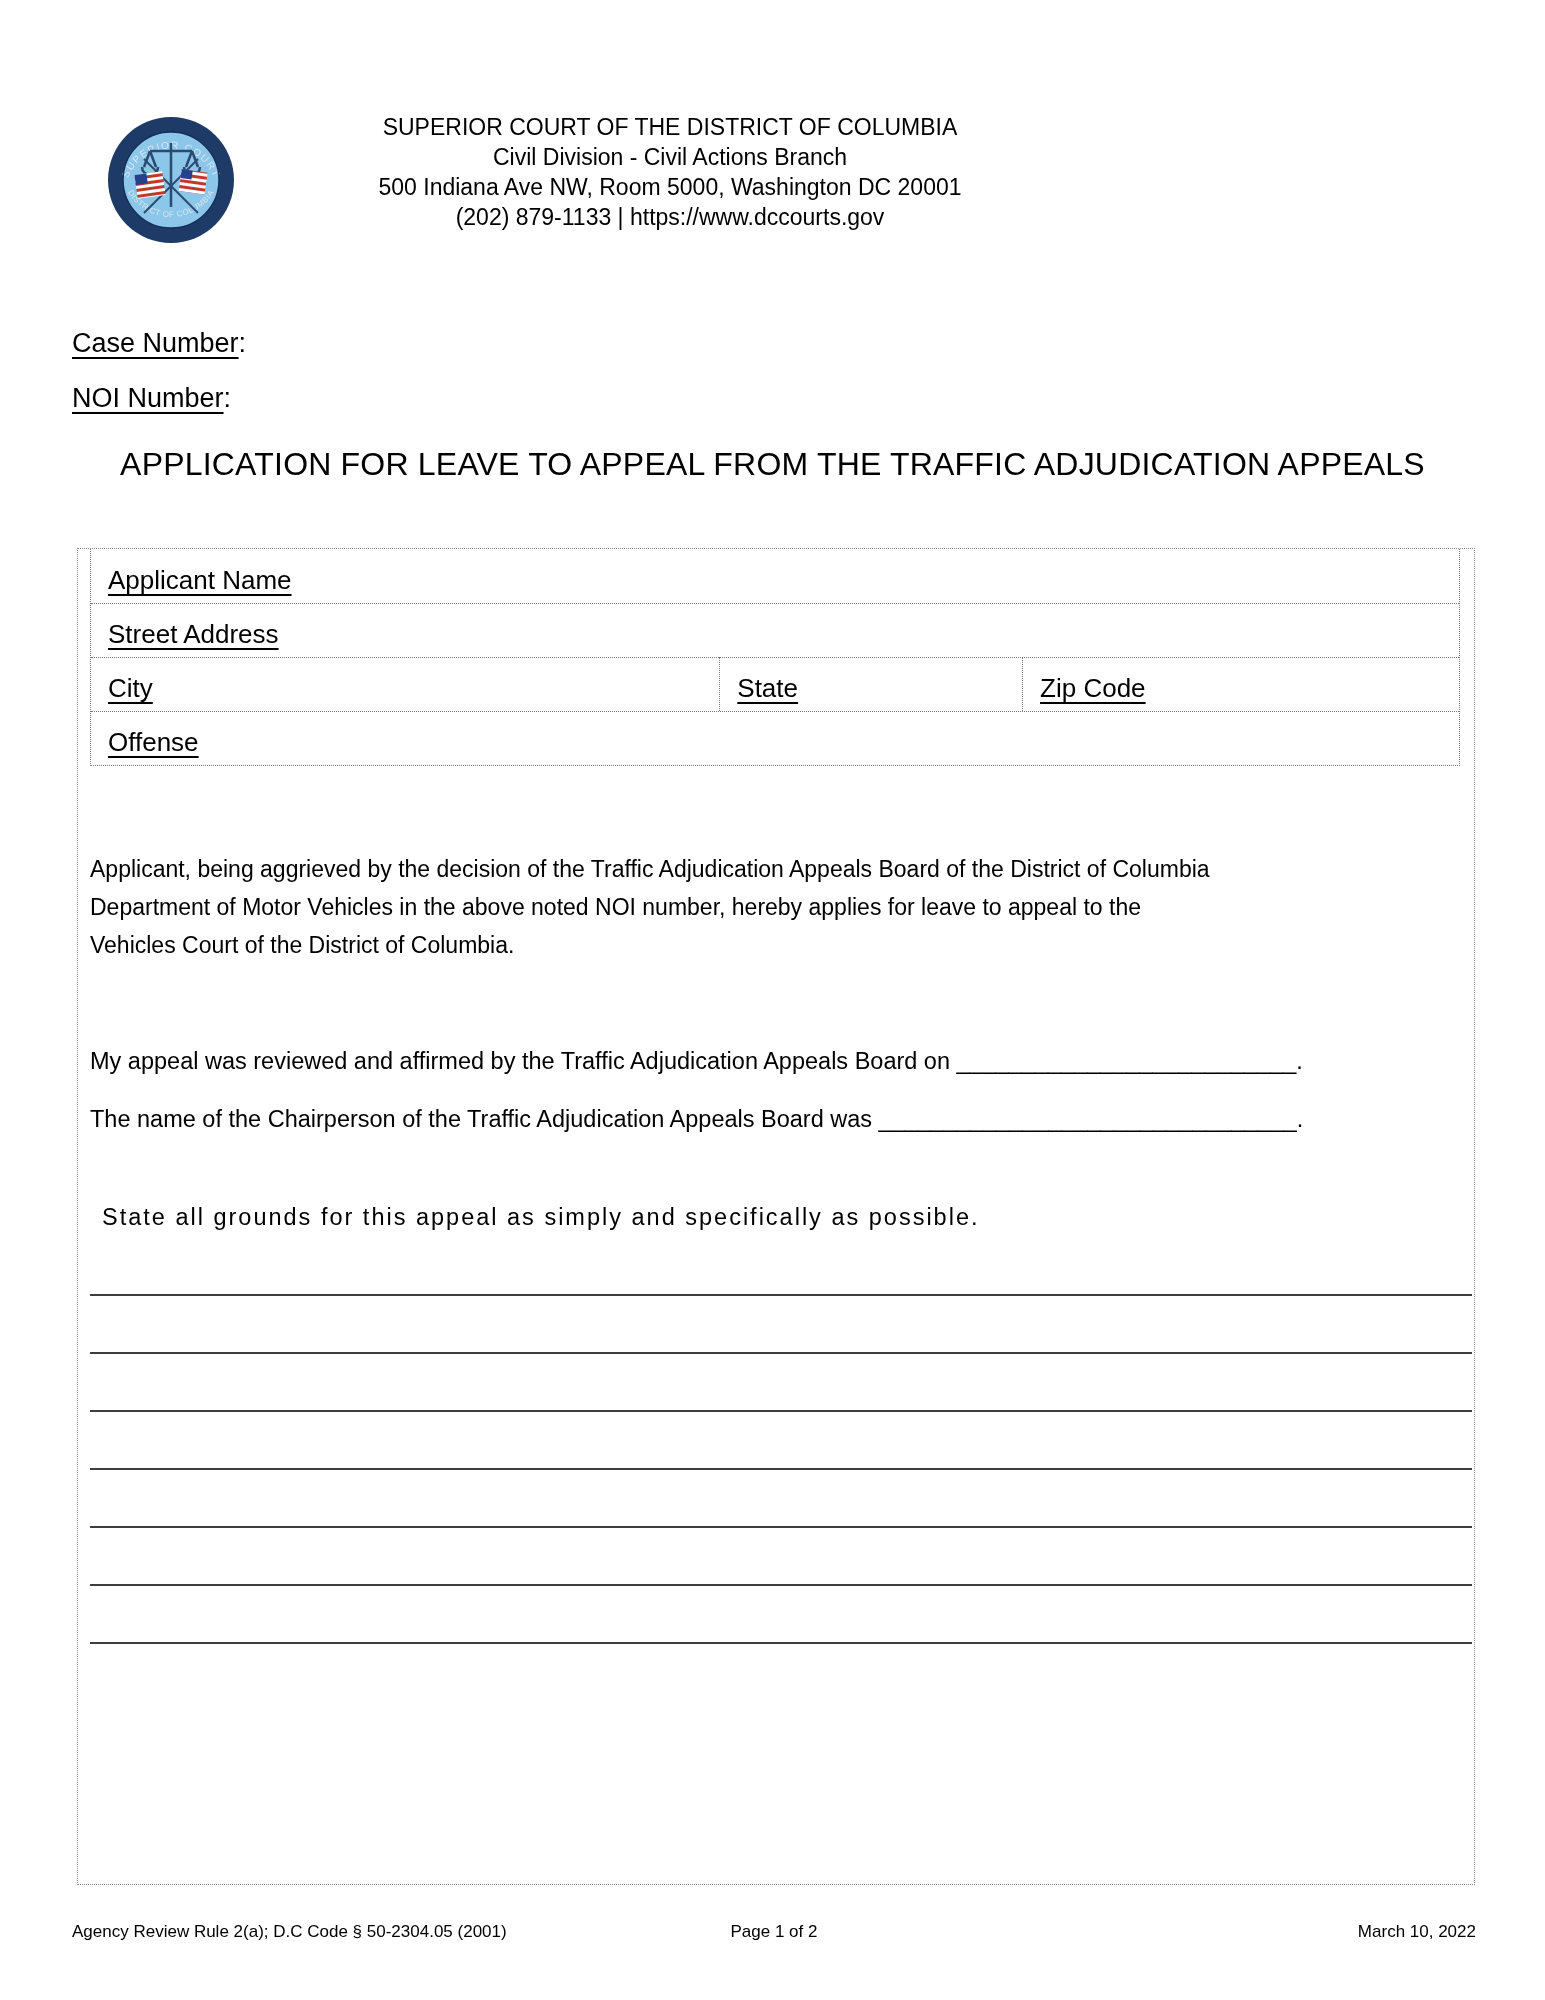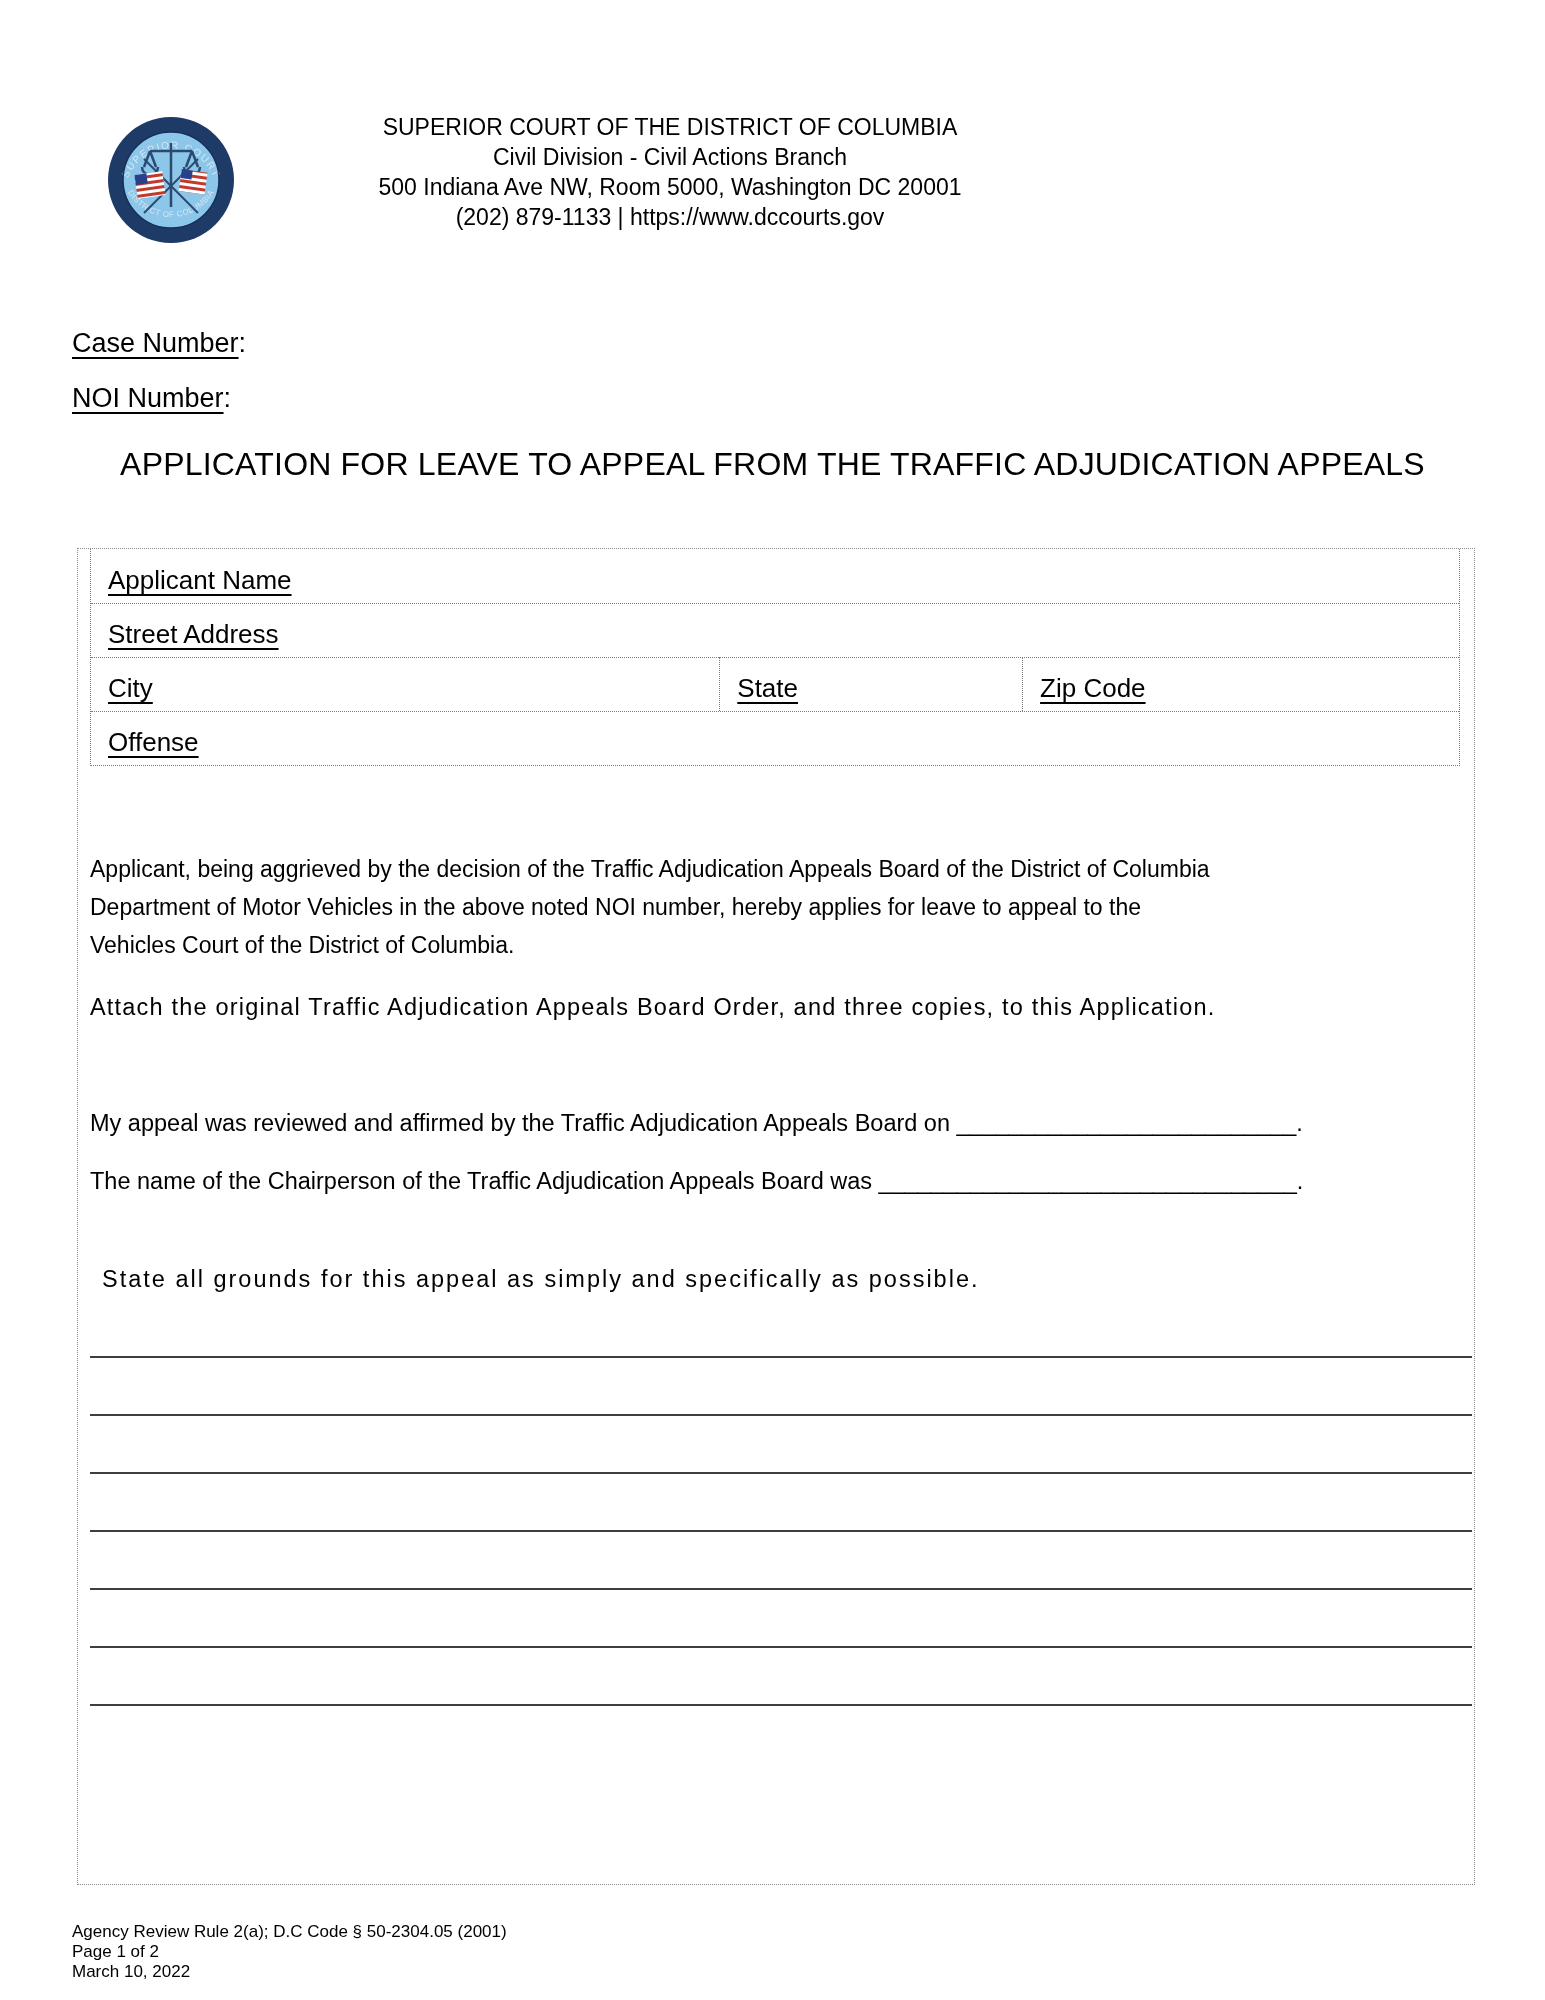--- a/index.html
+++ b/index.html
@@ -48,21 +48,21 @@
   .grounds{margin:60px 6px 0 24px;font-size:23.5px;line-height:38px;
            letter-spacing:2px;white-space:nowrap;}
 
   
   .wlines{margin:0 2px 0 12px;}
   .wline{height:56px;border-bottom:2px solid #3e3e3e;}
   .wline:first-child{height:58px;}
 
   
   .footer{position:absolute;left:72px;top:1922px;width:1404px;display:flex;
-          align-items:flex-start;font-size:17px;flex-direction:column;}
+          align-items:flex-end;font-size:17px;}
   .footer .f-left{flex:1;text-align:left;white-space:nowrap;}
   .footer .f-center{text-align:center;white-space:nowrap;}
   .footer .f-right{flex:1;text-align:right;white-space:nowrap;}
 </style>
 </head>
 <body>
 
 <div class="page">
 
   <svg class="seal" viewBox="0 0 130 130">
@@ -154,21 +154,20 @@
         <span></span>
       </div>
     </div>
 
     <div class="para">
       <div>Applicant, being aggrieved by the decision of the Traffic Adjudication Appeals Board of the District of Columbia</div>
       <div>Department of Motor Vehicles in the above noted NOI number, hereby applies for leave to appeal to the</div>
       <div>Vehicles Court of the District of Columbia.</div>
     </div>
 
-    <div class="attach">Attach the original Traffic Adjudication Appeals Board Order, and three copies, to this Application.</div>
 
     <div class="sent1">
       <span>My appeal was reviewed and affirmed by the Traffic Adjudication Appeals Board on </span><span class="blank">__________________________</span><span>.</span>
     </div>
 
     <div class="sent2">
       <span>The name of the Chairperson of the Traffic Adjudication Appeals Board was </span><span class="blank">________________________________</span><span>.</span>
     </div>
 
     <div class="grounds">State all grounds for this appeal as simply and specifically as possible.</div>

